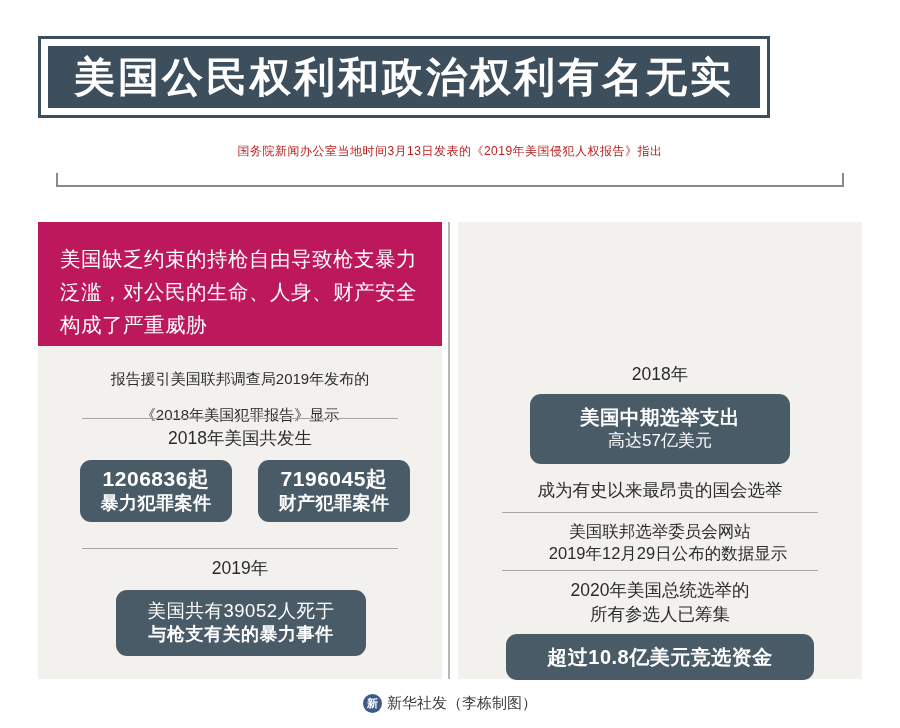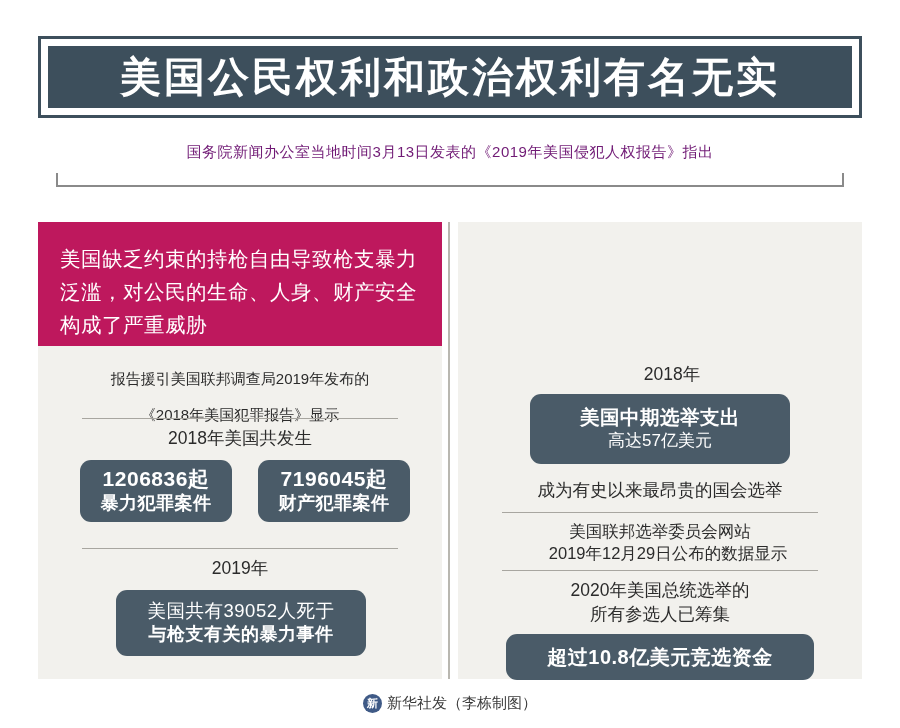--- a/index.html
+++ b/index.html
@@ -19,21 +19,21 @@
     height: 728px;
     background: #ffffff;
     box-sizing: border-box;
   }
 
   
   .title-wrap {
     position: absolute;
     left: 38px;
     top: 36px;
-    width: 824px;
+    width: 732px;
     height: 82px;
     border: 3px solid #3d4f5c;
     box-sizing: border-box;
     background: #ffffff;
   }
   .title-inner {
     position: absolute;
     left: 7px;
     top: 7px;
     right: 7px;
@@ -60,22 +60,22 @@
     width: 824px;
     height: 60px;
     box-sizing: border-box;
   }
   .subtitle-text {
     position: absolute;
     left: 0;
     top: 10px;
     width: 824px;
     text-align: center;
-    font-size: 15px;
-    color: #701a75;
+    font-size: 12px;
+    color: #b91c1c;
     letter-spacing: 0.5px;
   }
   .subtitle-rule {
     position: absolute;
     left: 18px;
     top: 52px;
     width: 788px;
     height: 2px;
     background: #8a8a8a;
   }
@@ -238,21 +238,21 @@
     <div class="pill" style="left:78px; top:368px; width:250px; height:66px;">
       <div class="l2" style="font-weight:normal; font-size:18.5px;">美国共有39052人死于</div>
       <div class="l2">与枪支有关的暴力事件</div>
     </div>
   </div>
 
   <div class="divider"></div>
 
   <div class="col col-right">
 
-    <div class="ctext sz17" style="left:12px; top:140px;">2018年</div>
+    <div class="ctext sz17" style="left:0; top:140px;">2018年</div>
 
     <div class="pill" style="left:72px; top:172px; width:260px; height:70px;">
       <div class="l2" style="font-size:19.5px;text-align:center;">美国中期选举支出</div>
       <div class="plain">高达57亿美元</div>
     </div>
 
     <div class="ctext sz17" style="left:0; top:256px;">成为有史以来最昂贵的国会选举</div>
 
     <div class="hr-thin" style="left:44px; top:290px; width:316px;"></div>
 

